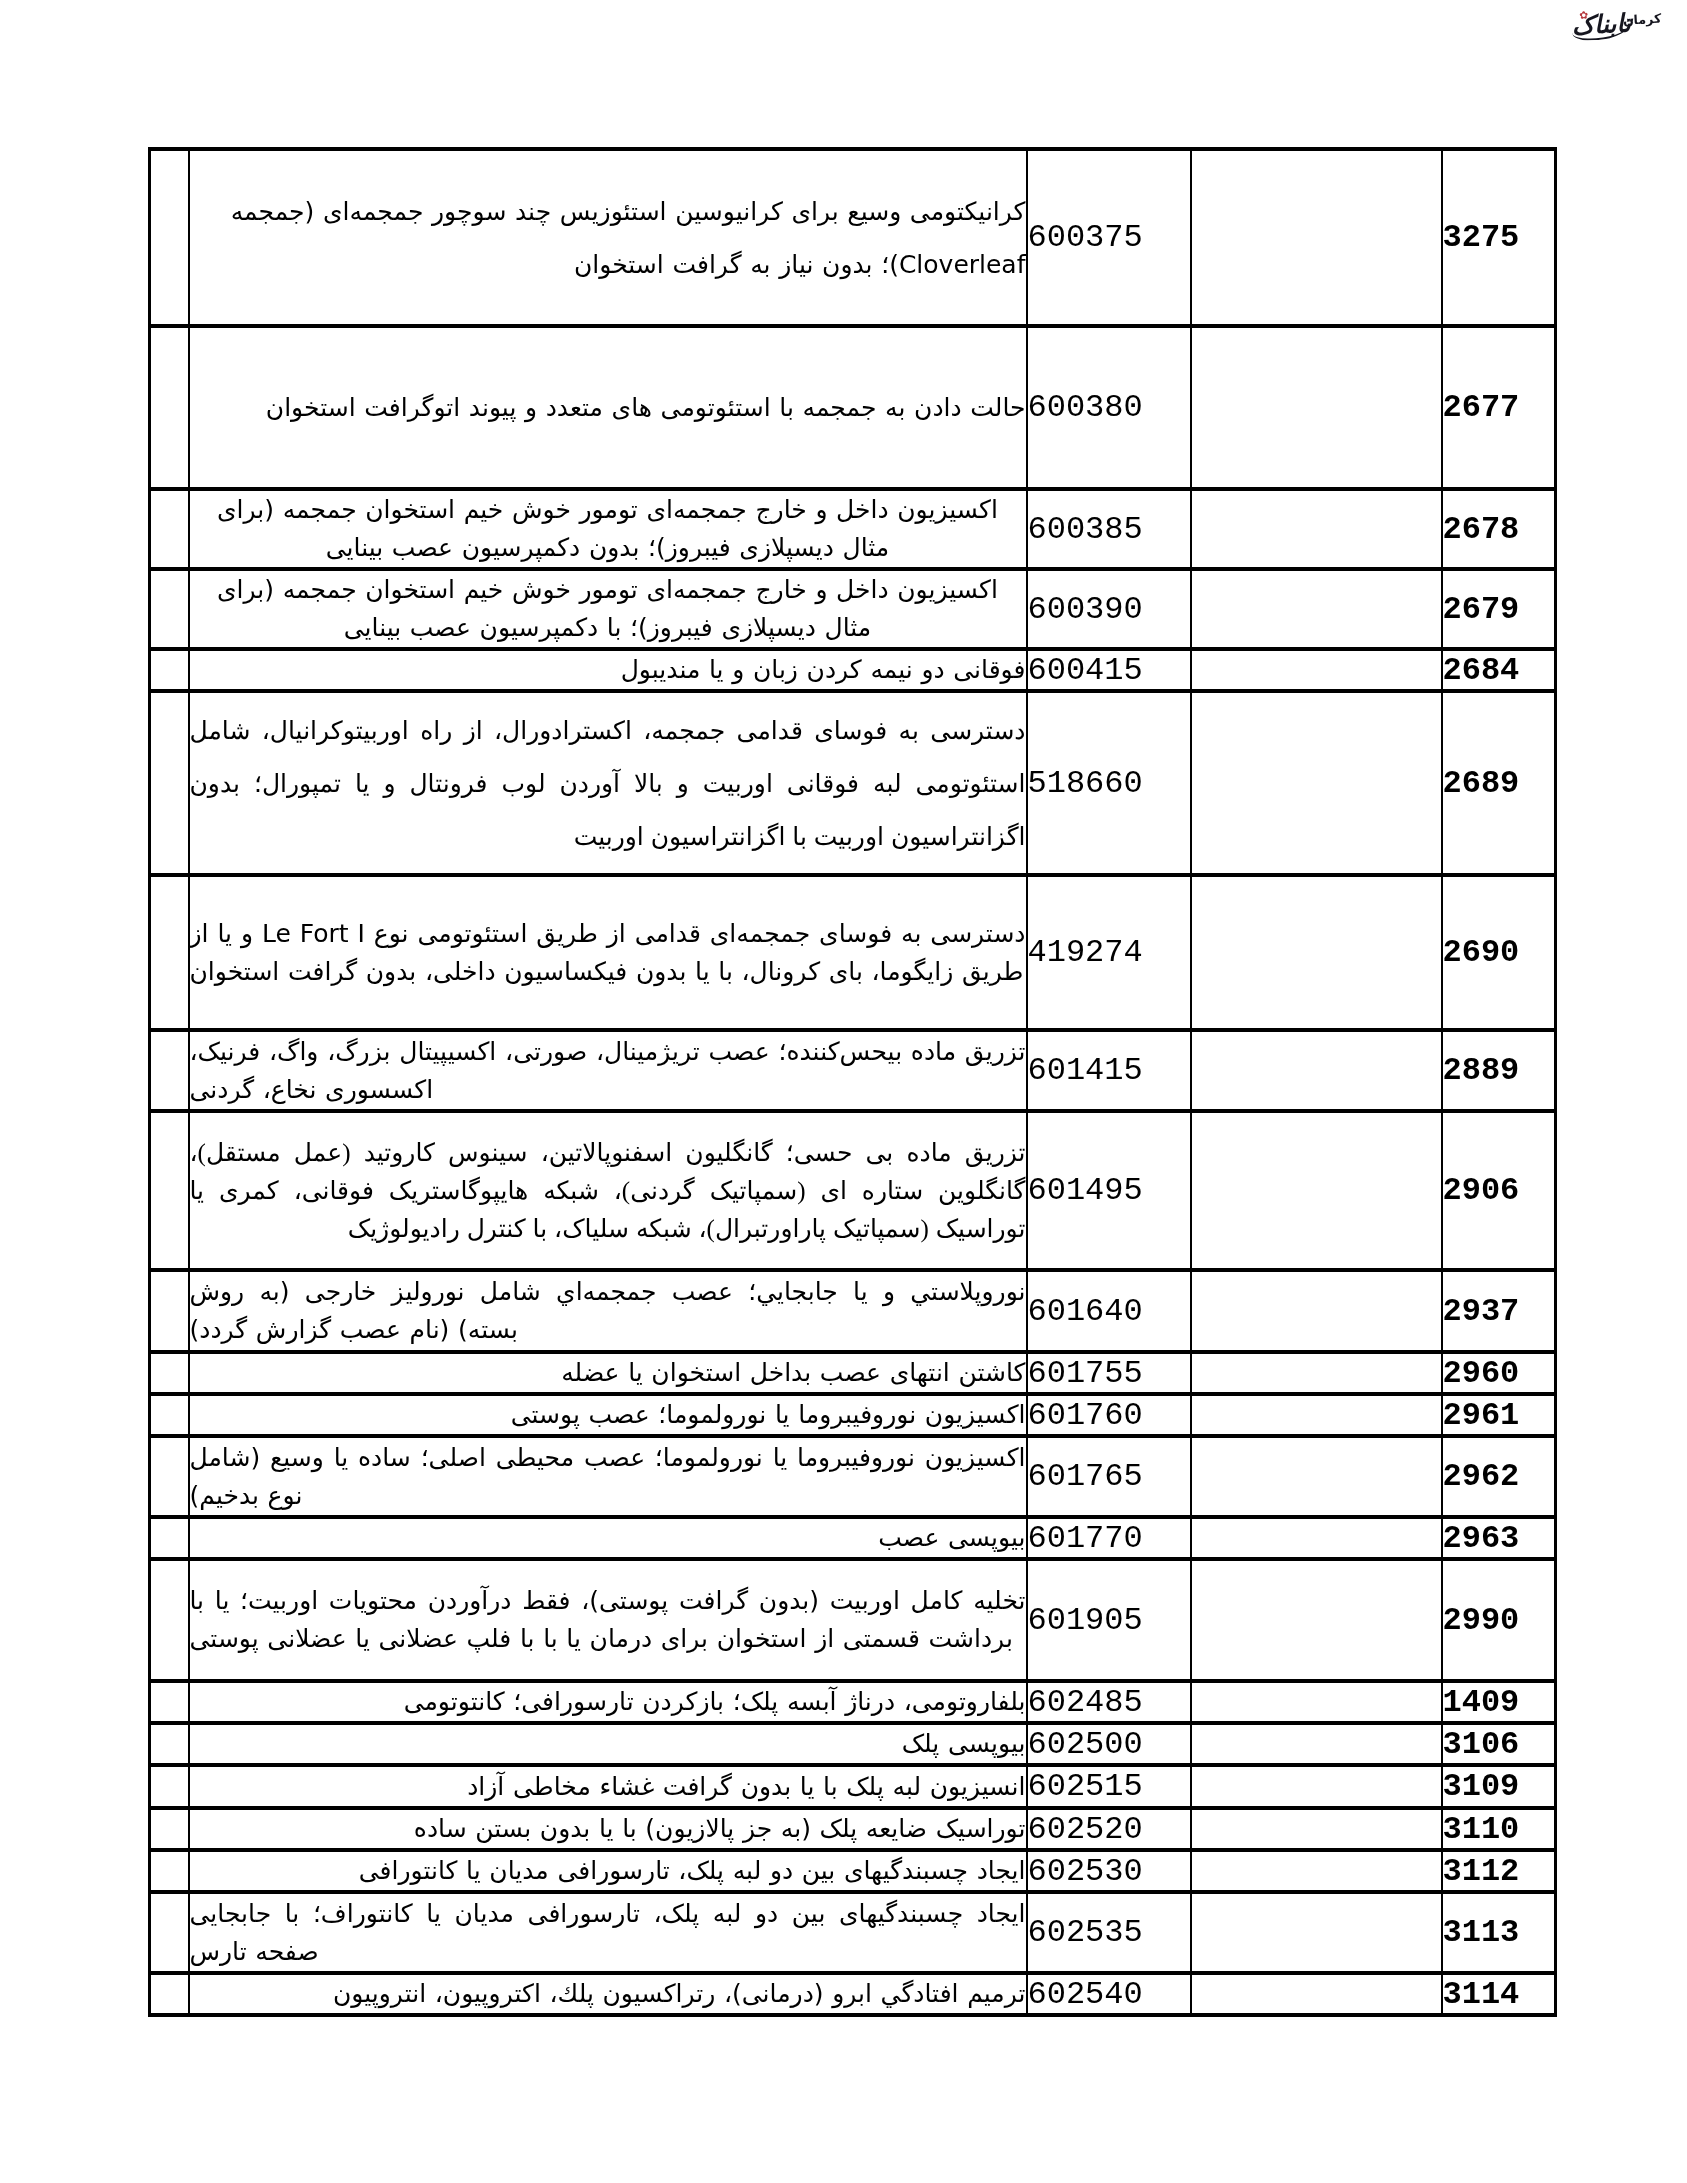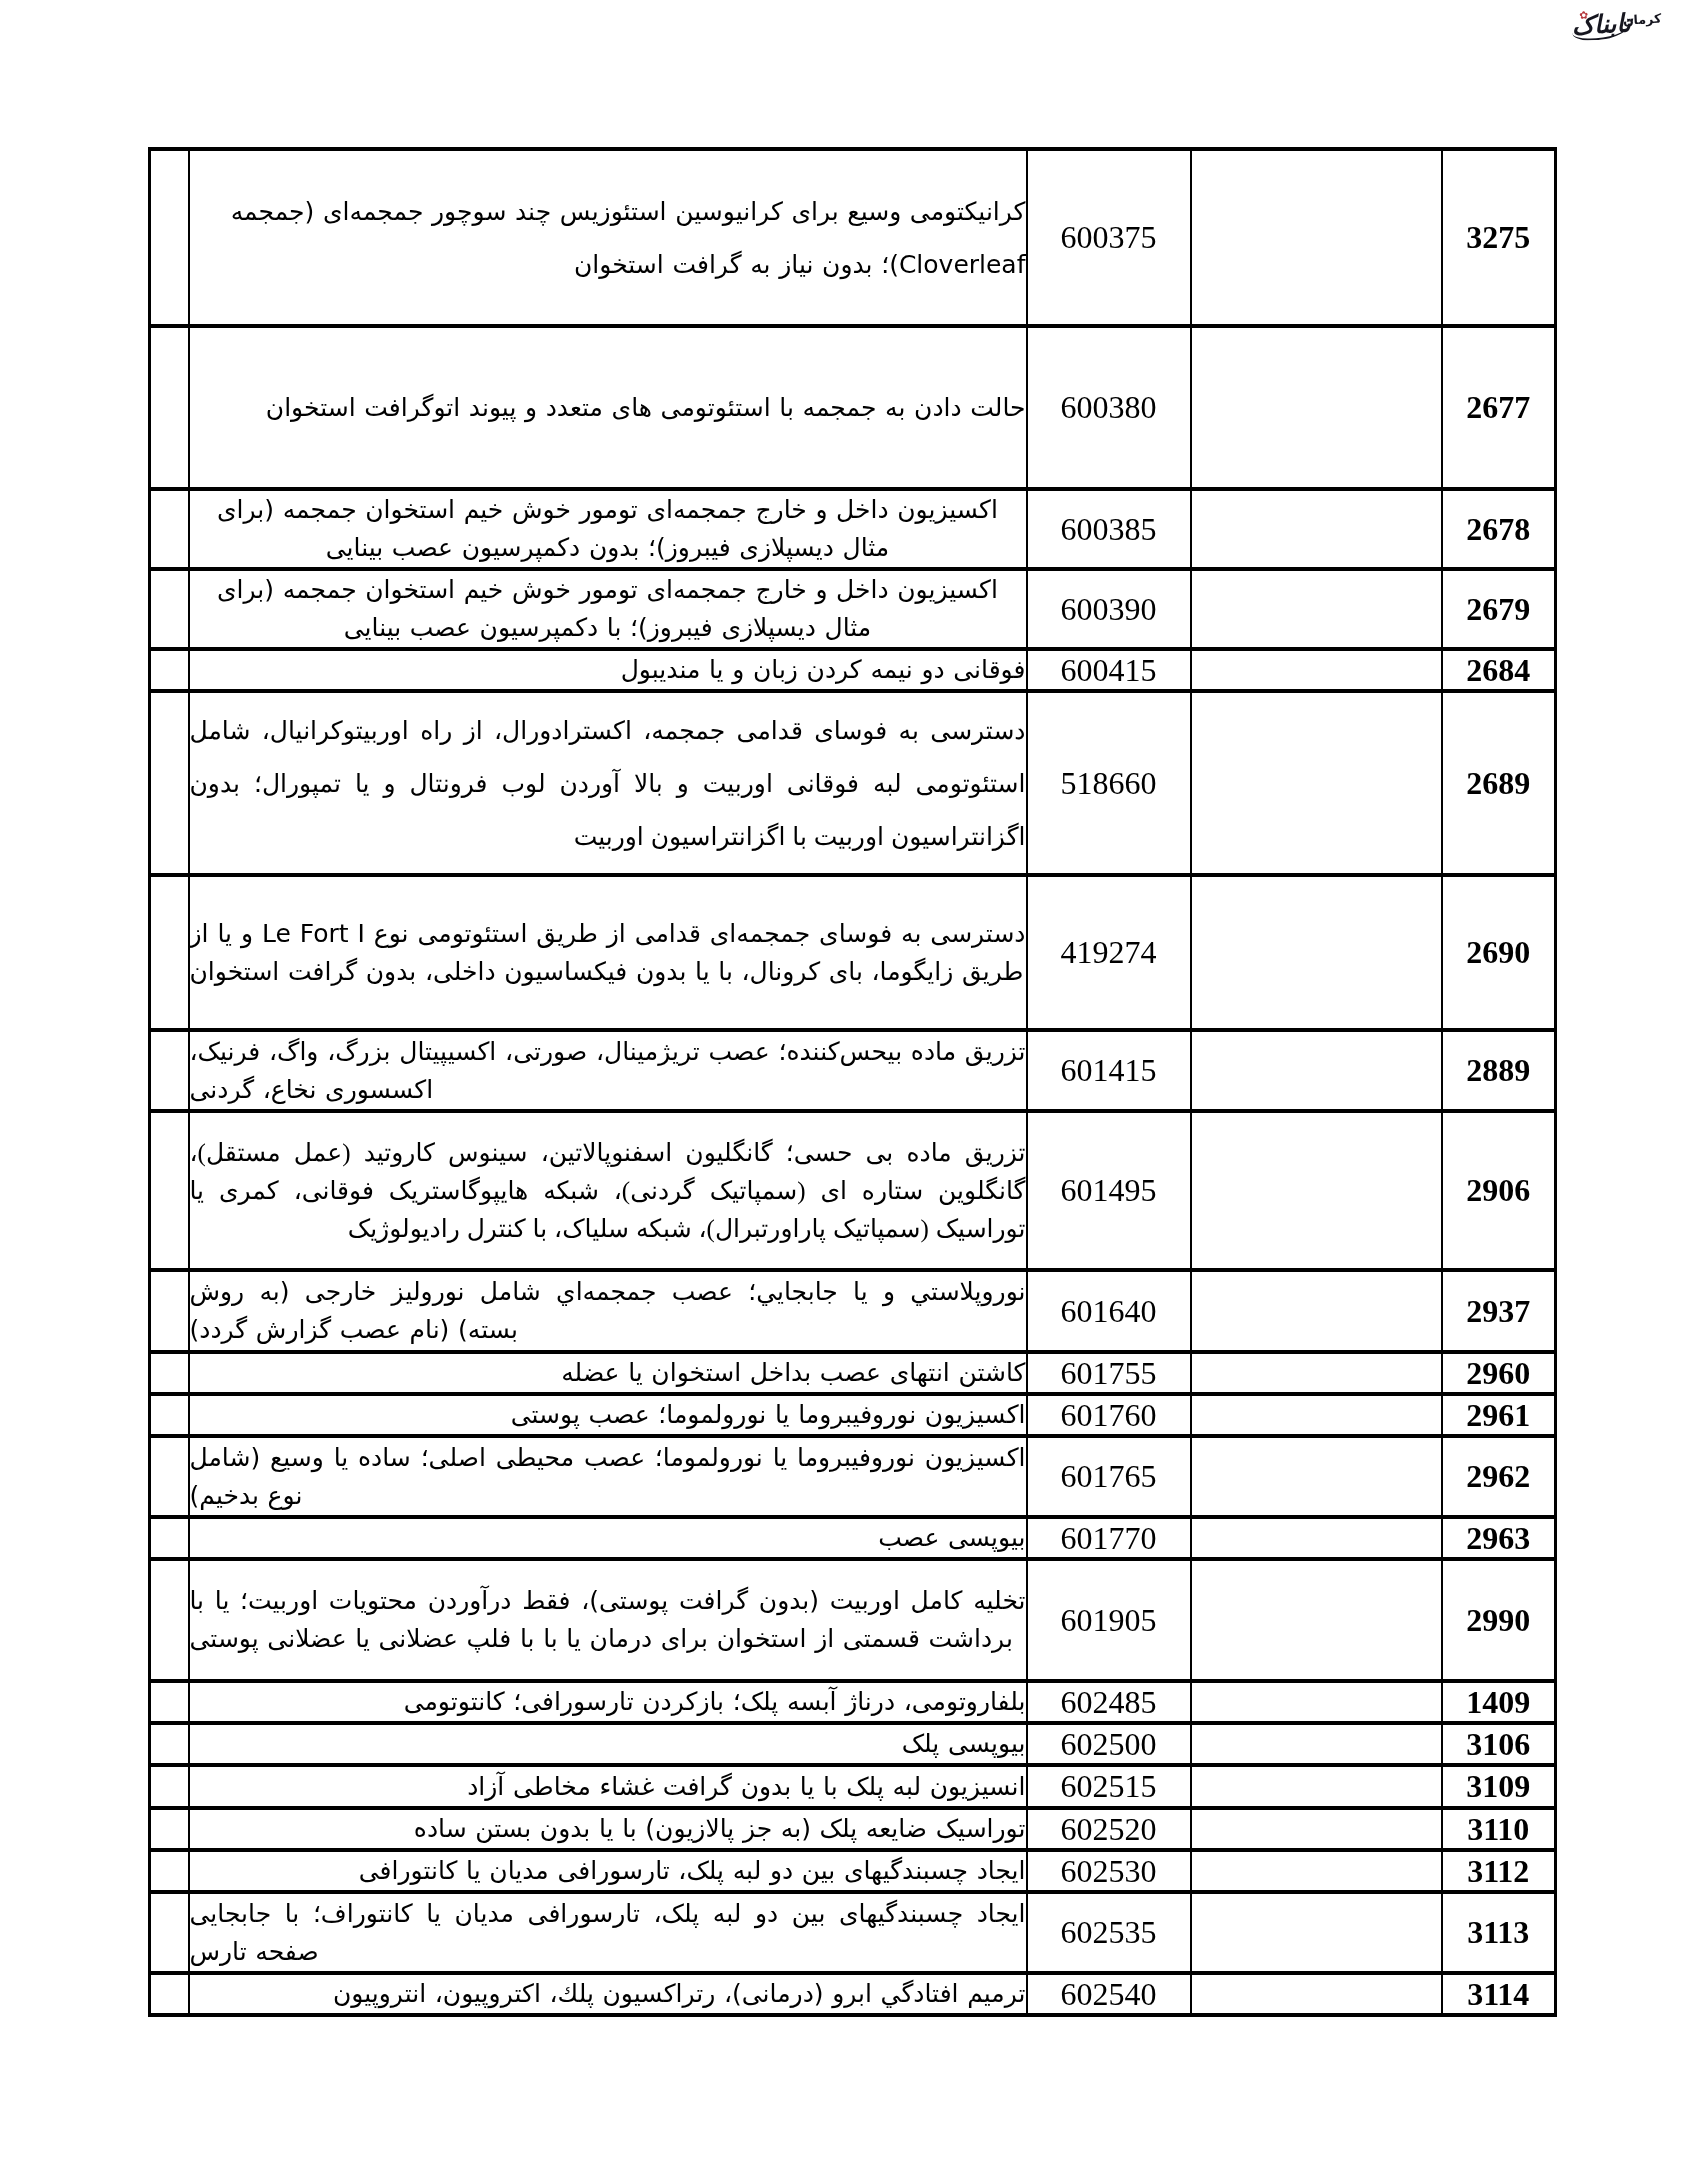--- a/index.html
+++ b/index.html
@@ -87,23 +87,22 @@
 
   td.c-desc {
     direction: rtl;
     font-family: "DejaVu Sans", sans-serif;
     font-size: 25px;
     line-height: 38px;
     padding: 1.3px 8px;
     word-spacing: 0.7px;
   }
   td.c-code, td.c-ref {
-    font-family: Liberation Serif, serif;
+    font-family: Liberation Mono, monospace;
     font-size: 32px;
-    text-align: center;
     white-space: nowrap;
     margin-left: 32px;
   }
   td.c-ref { font-weight: bold; }
 
   
   td.al-right          { text-align: right; }
   td.al-center         { text-align: center; }
   td.al-justify-right  { text-align: justify; text-align-last: right; font-family: Liberation Serif, serif; }
   td.al-justify-left   { text-align: justify; text-align-last: left; }

